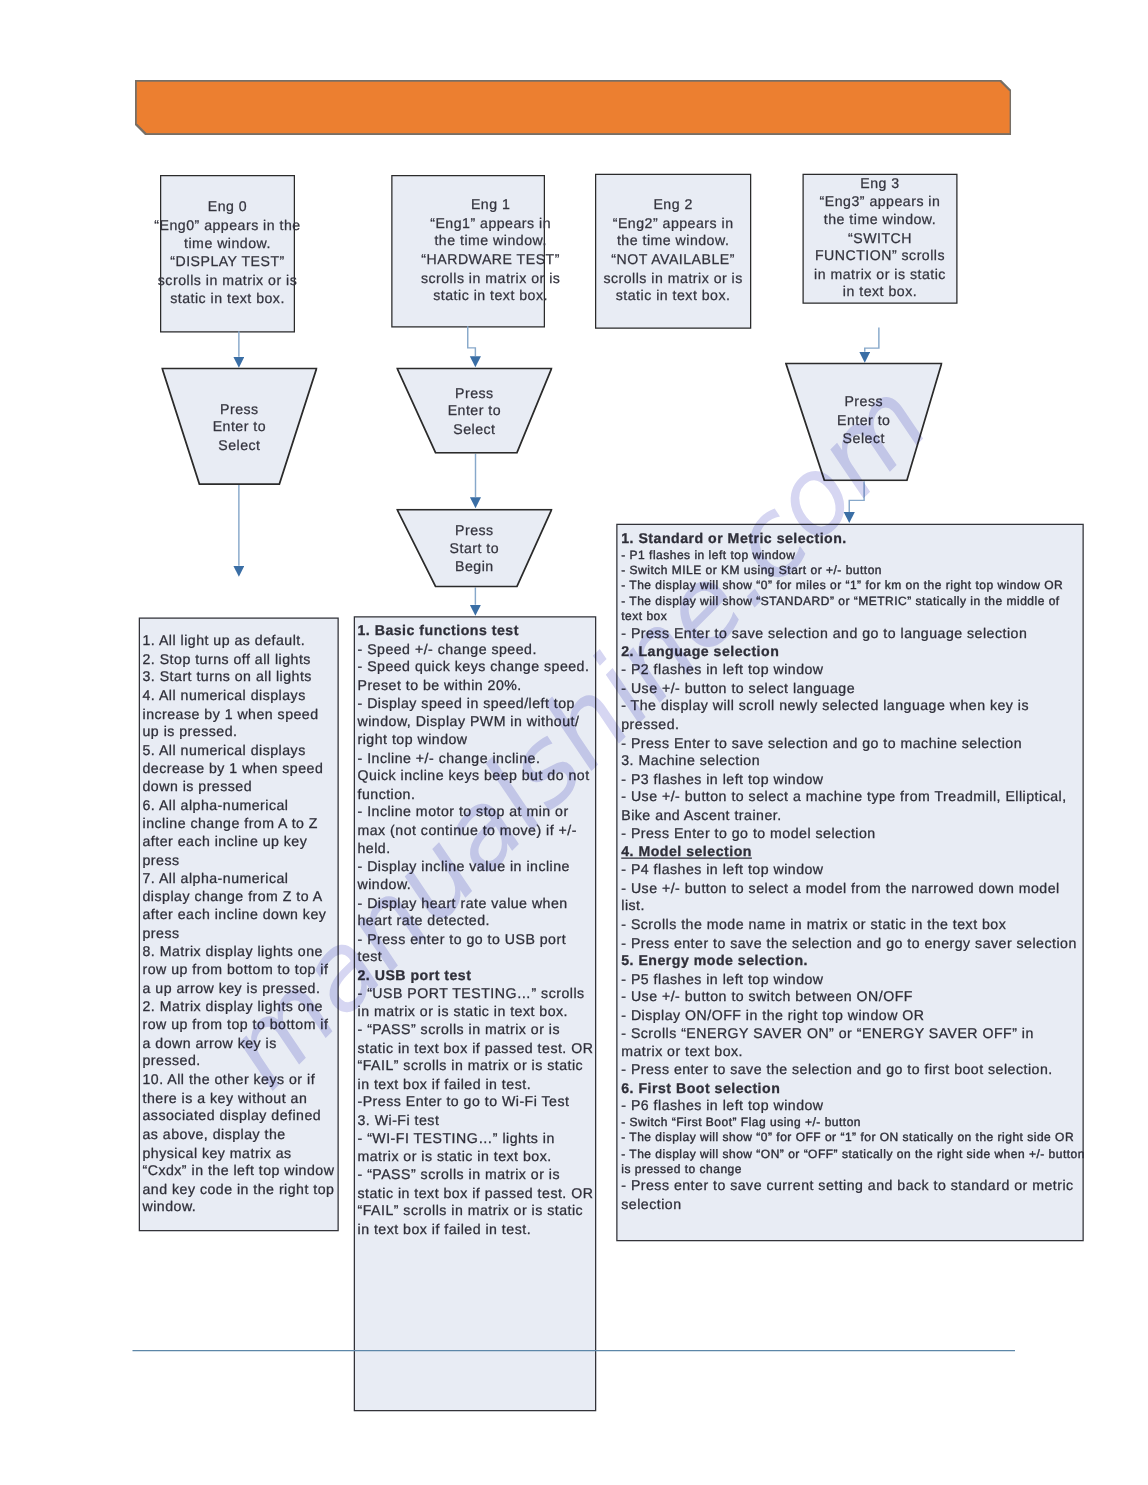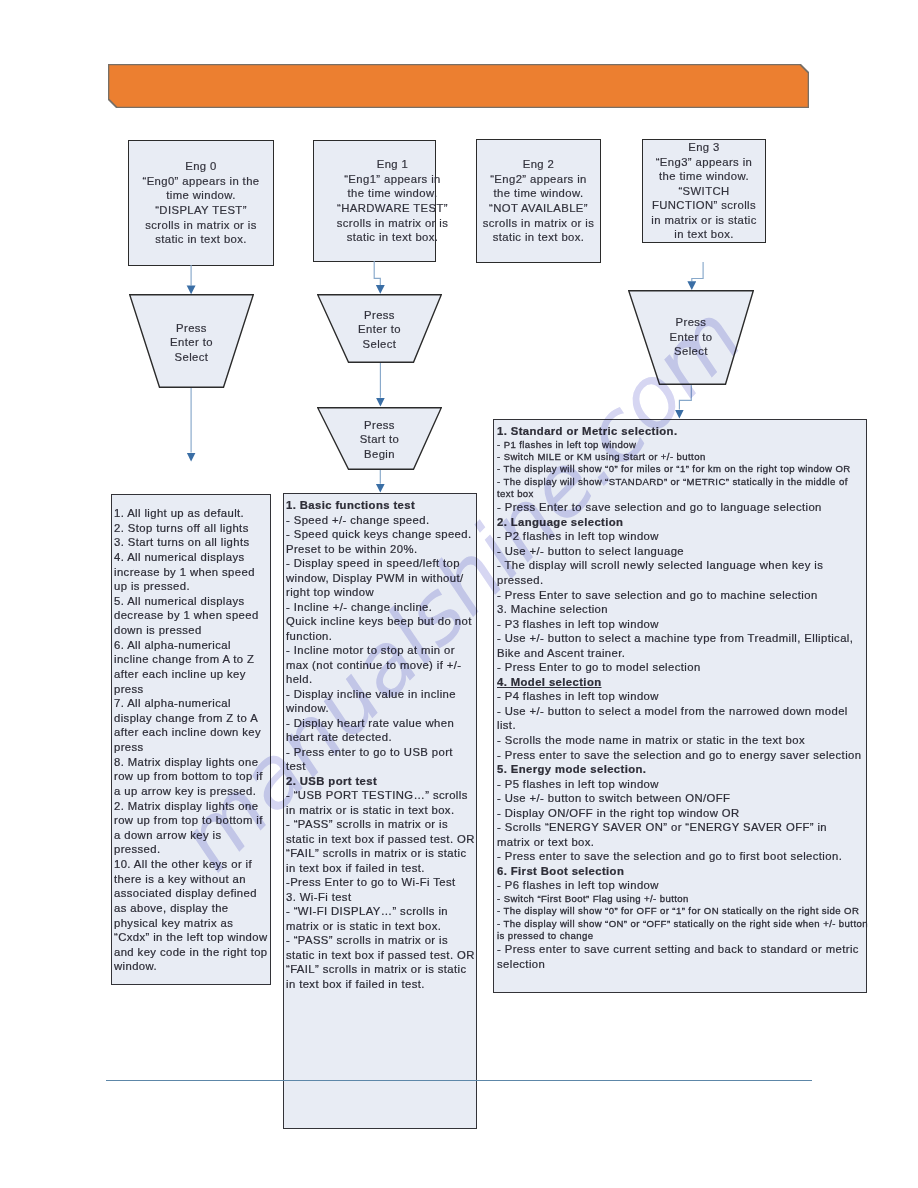--- a/index.html
+++ b/index.html
@@ -46,21 +46,21 @@
   #watermark{position:absolute;left:0;top:0;width:918px;height:1188px;pointer-events:none;mix-blend-mode:multiply;z-index:5;}
 </style>
 </head>
 <body>
 
 <div id="page">
 
   <div class="abs" id="banner-shadow"></div>
   <div class="abs" id="banner-fill"></div>
 
-  <div class="abs stagebox" style="left:128px;top:140px;width:146px;height:126px;">
+  <div class="abs stagebox" style="left:128px;top:140px;width:108px;height:126px;">
     <div class="ln">Eng 0</div>
     <div class="ln">“Eng0” appears in the</div>
     <div class="ln">time window.</div>
     <div class="ln">“DISPLAY TEST”</div>
     <div class="ln">scrolls in matrix or is</div>
     <div class="ln">static in text box.</div>
   </div>
 
   <div class="abs stagebox" style="left:313px;top:140px;width:123px;height:122px;padding-left:36px;">
     <div class="ln">Eng 1</div>
@@ -208,21 +208,21 @@
       <div class="tline">test</div>
       <div class="tline" style="font-weight: 700;">2. USB port test</div>
       <div class="tline">- “USB PORT TESTING…” scrolls</div>
       <div class="tline">in matrix or is static in text box.</div>
       <div class="tline">- “PASS” scrolls in matrix or is</div>
       <div class="tline">static in text box if passed test. OR</div>
       <div class="tline">“FAIL” scrolls in matrix or is static</div>
       <div class="tline">in text box if failed in test.</div>
       <div class="tline">-Press Enter to go to Wi-Fi Test</div>
       <div class="tline">3. Wi-Fi test</div>
-      <div class="tline">- “WI-FI DISPLAY…” scrolls in</div>
+      <div class="tline">- “WI-FI TESTING…” lights in</div>
       <div class="tline">matrix or is static in text box.</div>
       <div class="tline">- “PASS” scrolls in matrix or is</div>
       <div class="tline">static in text box if passed test. OR</div>
       <div class="tline">“FAIL” scrolls in matrix or is static</div>
       <div class="tline">in text box if failed in test.</div>
     </div>
 
   <div class="abs textbox" id="rightbox" style="left:493px;top:419px;width:374px;height:574px;padding:4px 0 0 3px;">
       <div class="tline" style="font-weight: 700;">1. Standard or Metric selection.</div>
       <div class="tline small">- P1 flashes in left top window</div>

